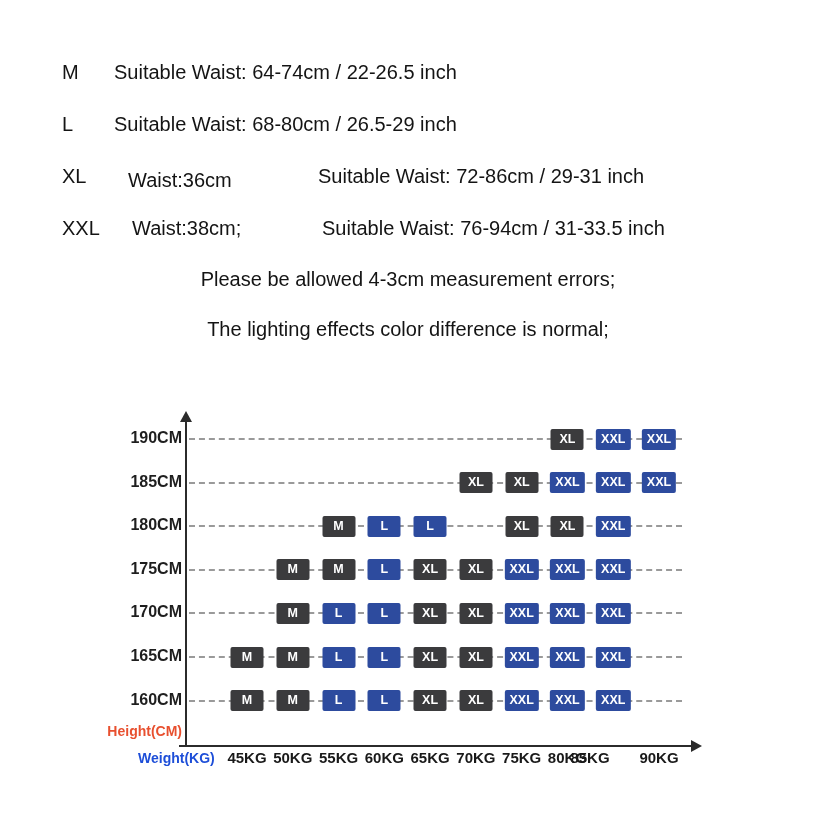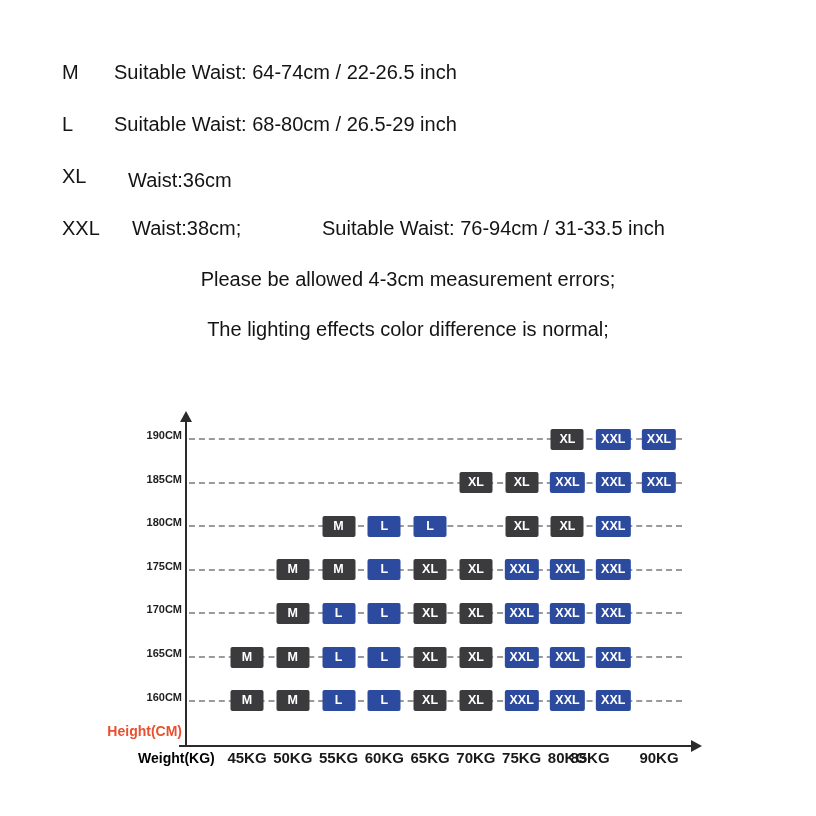--- a/index.html
+++ b/index.html
@@ -20,21 +20,21 @@
   .chart{position:absolute;inset:0;}
   .y-axis-line{position:absolute;left:185px;top:422px;width:2px;height:325px;background:#2b2b2b;}
   .x-axis-line{position:absolute;left:179px;top:745px;width:514px;height:2px;background:#2b2b2b;}
   .arrow-up{position:absolute;left:180px;top:411px;width:0;height:0;
             border-left:6px solid transparent;border-right:6px solid transparent;
             border-bottom:11px solid #2b2b2b;}
   .arrow-right{position:absolute;left:691px;top:740px;width:0;height:0;
                border-top:6px solid transparent;border-bottom:6px solid transparent;
                border-left:11px solid #2b2b2b;}
   .ytick{position:absolute;left:110px;width:72px;text-align:right;
-         font-size:11px;font-weight:bold;color:#1e1e1e;}
+         font-size:16px;font-weight:bold;color:#1e1e1e;}
   .dash{position:absolute;left:189px;width:493px;border-top:2px dashed #9a9a9a;z-index:1;}
   .badge{position:absolute;transform:translateX(-50%);z-index:2;min-width:33px;height:21px;
          line-height:21px;text-align:center;color:#ffffff;font-size:12.5px;font-weight:bold;
          border-radius:2px;box-sizing:border-box;padding:0 5px;}
   .xtick{position:absolute;top:749px;width:46px;text-align:center;
          font-size:15px;font-weight:bold;color:#191919;}
   .axis-title{position:absolute;font-size:14px;font-weight:bold;}
   .ylabel{left:98px;top:723px;width:84px;text-align:right;}
   .xlabel{left:138px;top:750px;}
 </style>
@@ -48,37 +48,38 @@
       <span class="size-col">M</span>
       <span class="suitable-col">Suitable Waist: 64-74cm / 22-26.5 inch</span>
     </div>
     <div class="info-row">
       <span class="size-col">L</span>
       <span class="suitable-col">Suitable Waist: 68-80cm / 26.5-29 inch</span>
     </div>
     <div class="info-row">
       <span class="size-col">XL</span>
       <span class="waist-col">Waist:36cm</span>
+      <span class="suitable-col">Suitable Waist: 72-86cm / 29-31 inch</span>
     </div>
     <div class="info-row">
       <span class="size-col">XXL</span>
       <span class="waist-col">Waist:38cm;</span>
       <span class="suitable-col">Suitable Waist: 76-94cm / 31-33.5 inch</span>
     </div>
     <div class="note">Please be allowed 4-3cm measurement errors;</div>
     <div class="note">The lighting effects color difference is normal;</div>
   </section>
 
   <section class="chart" id="chart">
     <div class="y-axis-line"></div>
     <div class="arrow-up"></div>
     <div class="x-axis-line"></div>
     <div class="arrow-right"></div>
     <div class="axis-title ylabel" style="color: rgb(232, 80, 47);">Height(CM)</div>
-    <div class="axis-title xlabel" style="color: #000000;">Weight(KG)</div>
+    <div class="axis-title xlabel" style="color: #1d4ed8;">Weight(KG)</div>
   <div class="ytick" style="top: 429px;">190CM</div>
       <div class="dash" style="top: 438px;"></div>
       <div class="badge" style="left: 567.46px; top: 428.5px; background: rgb(59, 59, 61);">XL</div>
       <div class="badge" style="left: 613.24px; top: 428.5px; background: rgb(45, 75, 158);">XXL</div>
       <div class="badge" style="left: 659.02px; top: 428.5px; background: rgb(45, 75, 158);">XXL</div>
       <div class="ytick" style="top: 472.6px;">185CM</div>
       <div class="dash" style="top: 481.6px;"></div>
       <div class="badge" style="left: 475.9px; top: 472.1px; background: rgb(59, 59, 61);">XL</div>
       <div class="badge" style="left: 521.68px; top: 472.1px; background: rgb(59, 59, 61);">XL</div>
       <div class="badge" style="left: 567.46px; top: 472.1px; background: rgb(45, 75, 158);">XXL</div>

